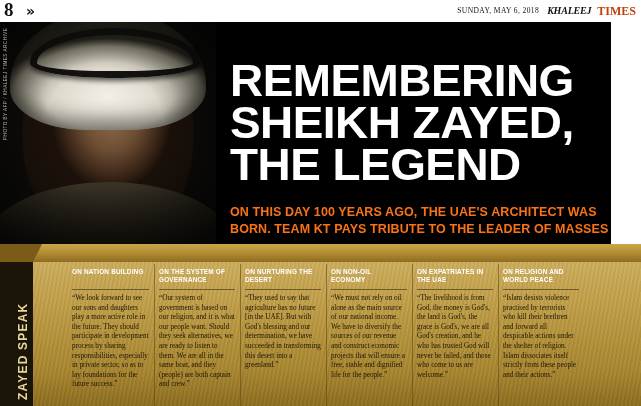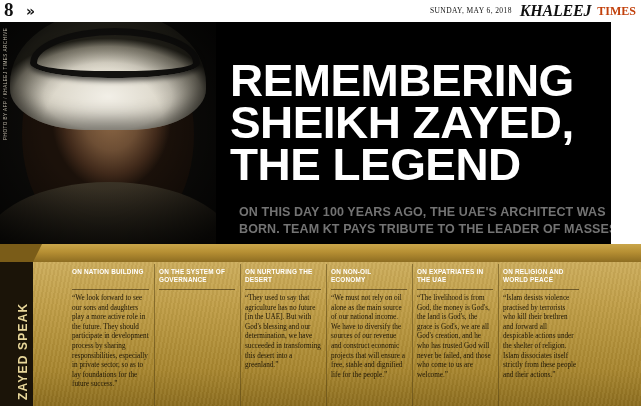--- a/index.html
+++ b/index.html
@@ -58,21 +58,21 @@
   .mh-date {
     font-family: "Liberation Serif", serif;
     font-size: 7.5px;
     letter-spacing: 0.4px;
     color: #111;
     vertical-align: middle;
     padding-left: 36px;
   }
   .mh-brand {
     font-family: "Liberation Serif", serif;
-    font-size: 16px;
+    font-size: 10px;
     font-weight: bold;
     font-style: italic;
     color: #111;
     vertical-align: middle;
     margin-left: 4px;
     letter-spacing: -0.2px;
   }
   .mh-times {
     font-family: "Liberation Serif", serif;
     font-size: 12px;
@@ -183,28 +183,28 @@
     line-height: 42px;
     letter-spacing: -0.5px;
     color: #ffffff;
     text-transform: uppercase;
     transform: scaleX(1.02);
     transform-origin: left top;
   }
   .headline .l1, .headline .l2, .headline .l3 { display: block; white-space: nowrap; }
   .deck {
     position: absolute;
-    left: 11px;
+    left: 2px;
     top: 182px;
     width: 400px;
     font-family: "Liberation Sans", sans-serif;
     font-weight: bold;
     font-size: 12.5px;
     line-height: 17px;
-    color: #737373;
+    color: #f97316;
     text-transform: uppercase;
     letter-spacing: 0.1px;
   }
   .deck .d1, .deck .d2 { display: block; }
 
   
   .goldband {
     position: absolute;
     top: 244px; left: 0;
     width: 641px;
@@ -358,20 +358,21 @@
 
       <div class="col">
         <div class="col-kicker">ON NATION BUILDING</div>
         <div class="col-rule"></div>
         <div class="col-quote">“We look forward to see our sons and daughters play a more active role in the future. They should participate in development process by sharing responsibilities, especially in private sector, so as to lay foundations for the future success.”</div>
       </div>
 
       <div class="col">
         <div class="col-kicker">ON THE SYSTEM OF GOVERNANCE</div>
         <div class="col-rule"></div>
+        <div class="col-quote">“Our system of government is based on our religion, and it is what our people want. Should they seek alternatives, we are ready to listen to them. We are all in the same boat, and they (people) are both captain and crew.”</div>
       </div>
 
       <div class="col">
         <div class="col-kicker">ON NURTURING THE DESERT</div>
         <div class="col-rule"></div>
         <div class="col-quote">“They used to say that agriculture has no future [in the UAE]. But with God's blessing and our determination, we have succeeded in transforming this desert into a greenland.”</div>
       </div>
 
       <div class="col">
         <div class="col-kicker">ON NON-OIL ECONOMY</div>

